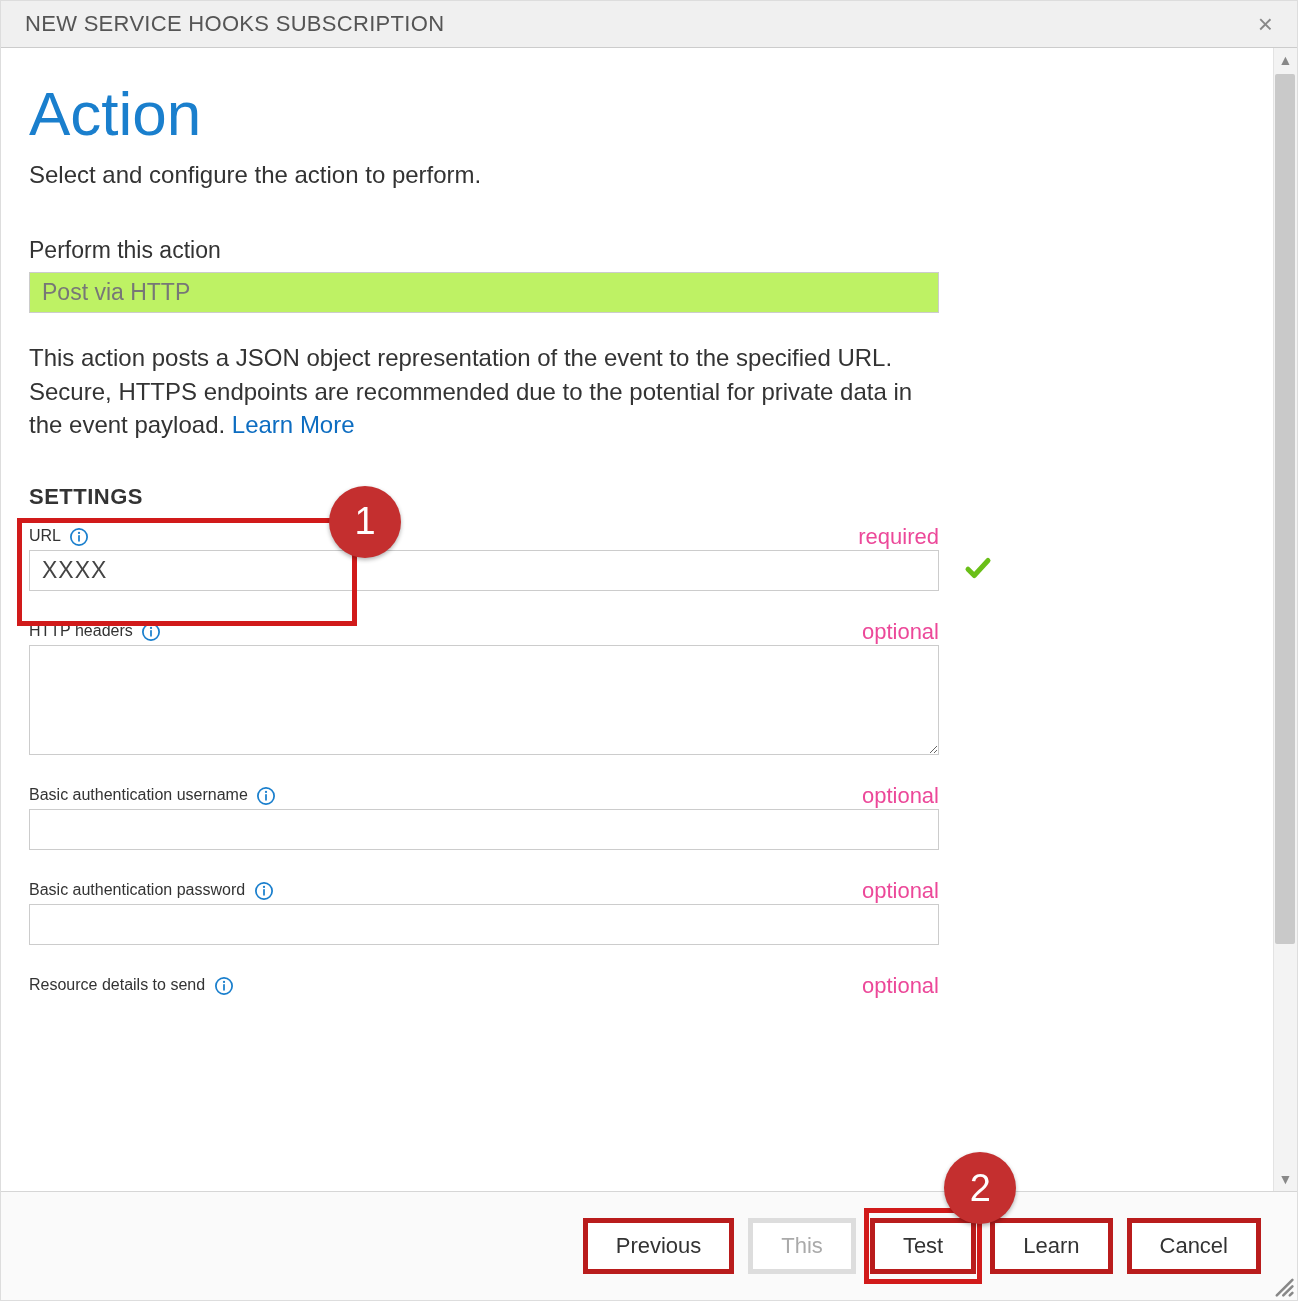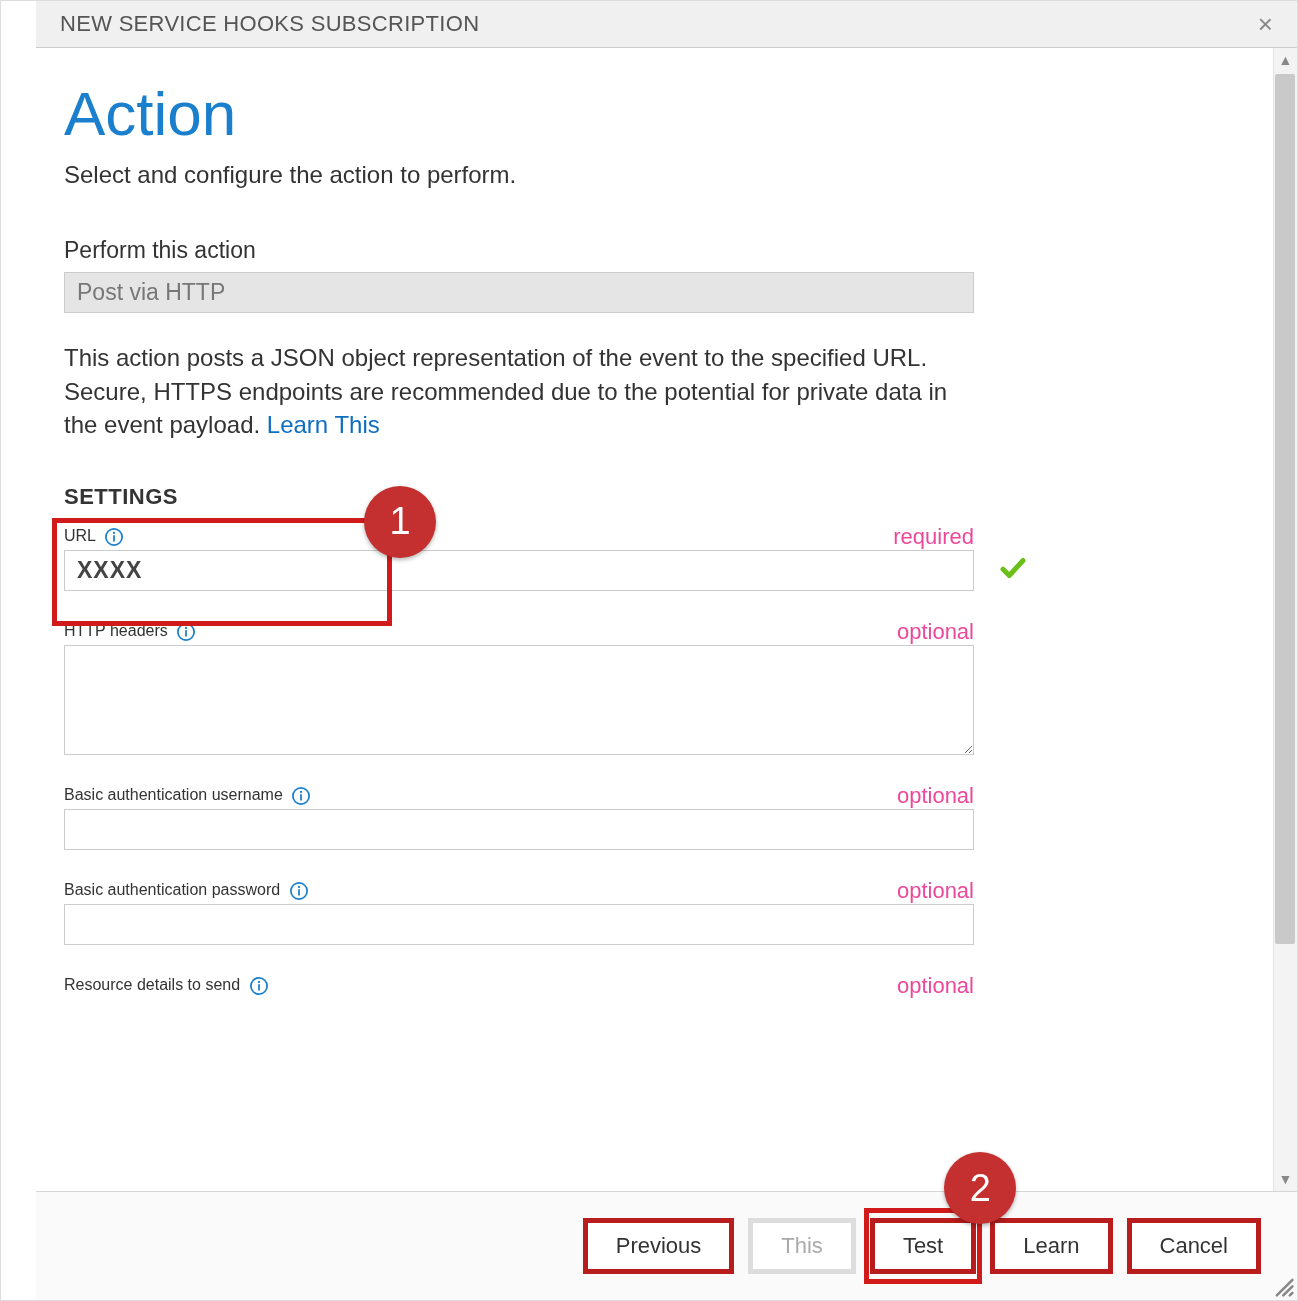--- a/index.html
+++ b/index.html
@@ -11,21 +11,20 @@
     color: #333;
     overflow: hidden;
   }
   .dialog {
     width: 1298px;
     height: 1301px;
     display: flex;
     flex-direction: column;
     border: 1px solid #ddd;
     position: relative;
-    padding-left: 35px;
   }
   .dialog-header {
     background: #f0f0f0;
     border-bottom: 1px solid #ccc;
     padding: 10px 24px;
     display: flex;
     justify-content: space-between;
     align-items: center;
   }
   .dialog-header .title {
@@ -73,21 +72,21 @@
   input[type=text], textarea, .ro-input {
     width: 910px;
     font-size: 23px;
     color: #444;
     border: 1px solid #ccc;
     background: #fff;
     padding: 6px 12px;
     font-family: inherit;
     display: block;
   }
-  .ro-input { color: #777; background: #e5e5e5; width:910px; }
+  .ro-input { color: #777; background: #bef264; width:910px; }
   textarea { height: 110px; resize: both; }
   .action-desc {
     font-size: 24px;
     color: #333;
     width: 920px;
     line-height: 1.4;
     margin-bottom: 42px;
   }
   .action-desc a { color: #0d6dc1; text-decoration: none; }
   .settings-head {
@@ -104,21 +103,21 @@
     color: #1a7fcd;
     font-size: 18px;
     vertical-align: middle;
     margin-left: 4px;
   }
   .info-icon svg { width: 20px; height: 20px; }
   .url-row {
     position: relative;
     width: 980px;
   }
-  .url-row input[type=text]{ font-weight:700; letter-spacing:1px;}
+  .url-row input[type=text]{ font-weight:400; letter-spacing:1px;}
   .check-icon {
     position: absolute;
     right: 16px;
     top: 50%;
     transform: translateY(-50%);
     color: #6abf18;
   }
   .check-icon svg { width: 30px; height: 30px; }
   .callout {
     position: absolute;
@@ -197,21 +196,21 @@
     <div class="dialog-body">
       <h1 class="page-title">Action</h1>
       <div class="page-subtitle">Select and configure the action to perform.</div>
 
       <div class="section">
         <div class="field-label">Perform this action</div>
         <div class="ro-input">Post via HTTP</div>
       </div>
 
       <div class="action-desc">
-        <span>This action posts a JSON object representation of the event to the specified URL. Secure, HTTPS endpoints are recommended due to the potential for private data in the event payload. </span><a href="#">Learn This</a>
+        <span>This action posts a JSON object representation of the event to the specified URL. Secure, HTTPS endpoints are recommended due to the potential for private data in the event payload. </span><a href="#">Learn More</a>
       </div>
 
       <div class="settings-head">SETTINGS</div>
 
       <div class="section" style="position:relative;">
         <div class="label-row">
           <span>
             <span>URL</span>
             <span class="info-icon">
               <svg viewBox="0 0 16 16" fill="none" stroke="#1a7fcd" stroke-width="1.4">

